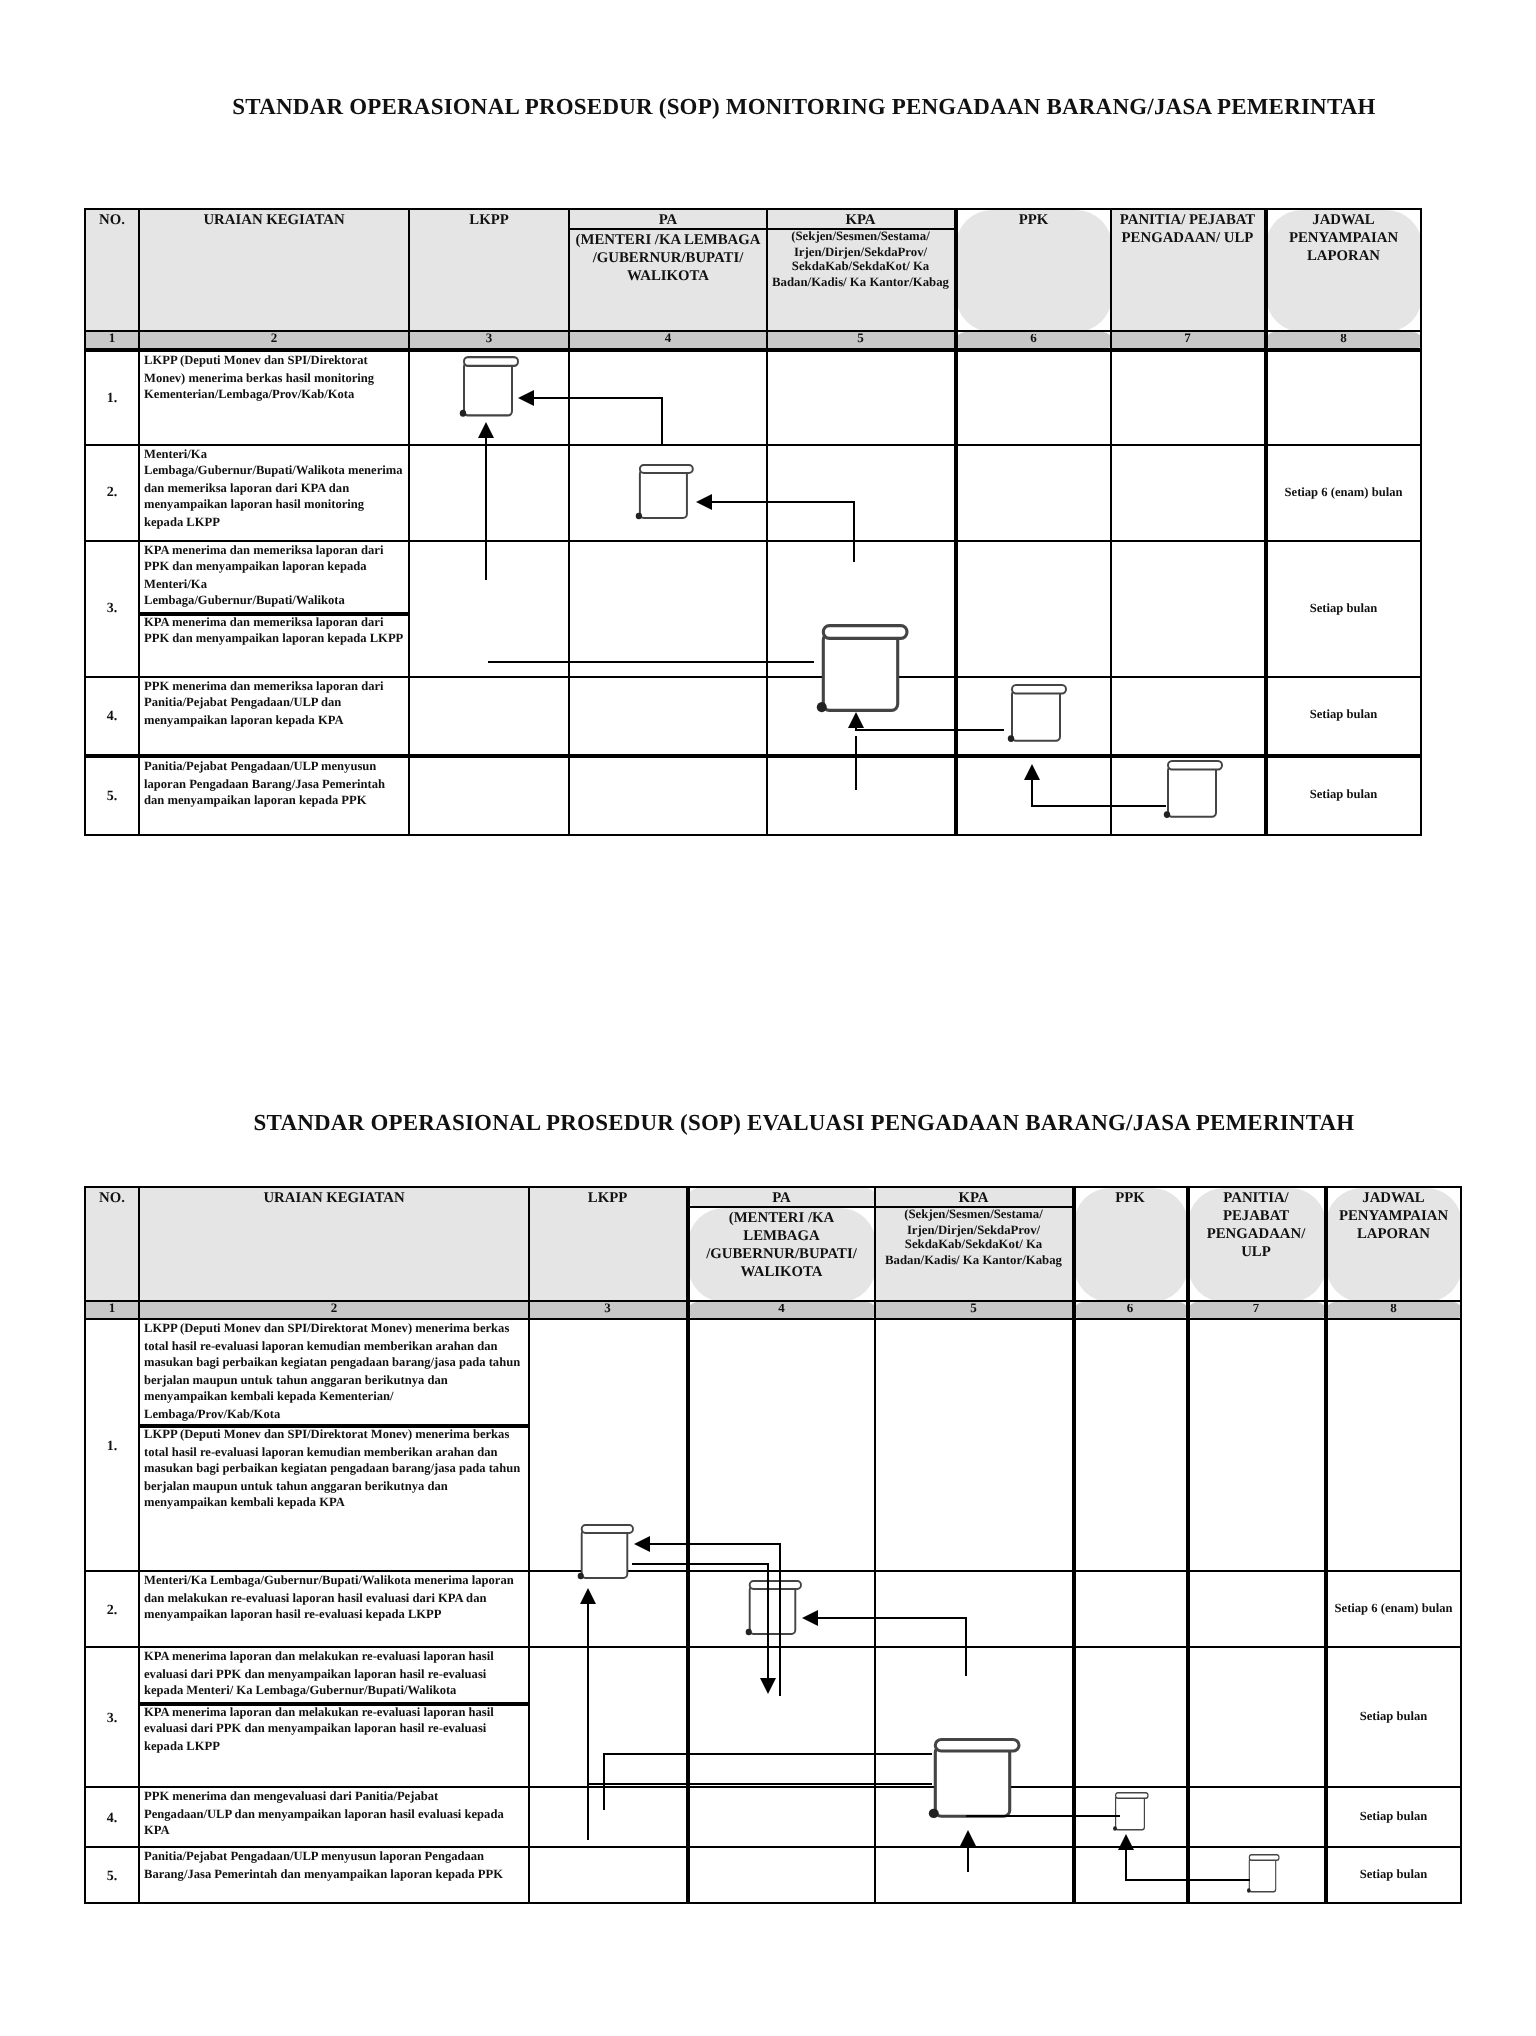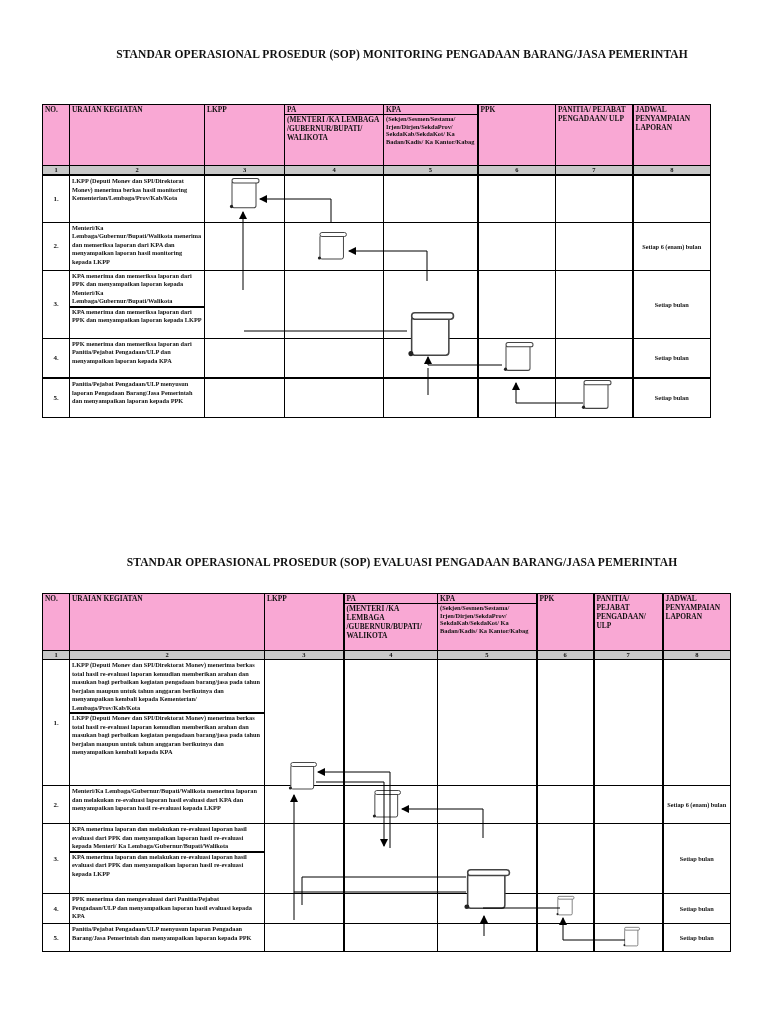--- a/index.html
+++ b/index.html
@@ -2,28 +2,28 @@
 <html><head>
 <meta charset="utf-8">
 <style>
   html, body { margin: 0; padding: 0; background: #ffffff; }
   body { width: 768px; height: 1018px; position: relative; overflow: hidden;
          font-family: "Liberation Serif", "DejaVu Serif", serif; color: #111; }
   .title { position: absolute; left: 18px; width: 768px; text-align: center;
            font-weight: bold; font-size: 11.5px; letter-spacing: 0.1px; }
   table.sop { position: absolute; border-collapse: collapse; table-layout: fixed; left: 42px; width: 668px; }
   table.sop td { border: 1px solid #000; padding: 0 2px; vertical-align: top; overflow: hidden; }
-  .hdr td { background: #f9a8d4; vertical-align: middle; font-size: 7.4px; font-weight: bold; line-height: 9px; }
+  .hdr td { background: #e5e5e5; text-align: center; vertical-align: middle; font-size: 7.4px; font-weight: bold; line-height: 9px; }
   .hdr td.small { font-size: 6.4px; line-height: 7.6px; font-weight: bold; }
   .num td { background: #c8c8c8; text-align: center; font-size: 6.5px; font-weight: bold; height: 8px; line-height: 8px; padding: 0; }
   td.no { text-align: center; vertical-align: middle !important; font-size: 7px; font-weight: bold; }
   td.desc { font-size: 6.3px; line-height: 8.5px; font-weight: bold; padding: 1px 2px !important; }
   .desc .split { border-top: 2px solid #000; margin: 0 -2px; padding: 0 2px; }
   td.sched { text-align: center; vertical-align: middle !important; font-size: 6.3px; font-weight: bold; line-height: 7px; }
-  .thick-l { border-left: 2px solid #000 !important; }
+  .thick-l { border-left: 2px solid #000 !important; border-radius: 18px; }
   .thick-b { border-bottom: 2px solid #000 !important; }
   svg.flow { position: absolute; left: 0; top: 0; pointer-events: none; }
 </style>
 </head>
 <body>
 
 <div class="title" style="top:48px;">STANDAR OPERASIONAL PROSEDUR (SOP) MONITORING PENGADAAN BARANG/JASA PEMERINTAH</div>
 
 <table class="sop" style="top:104px;">
   <colgroup>

